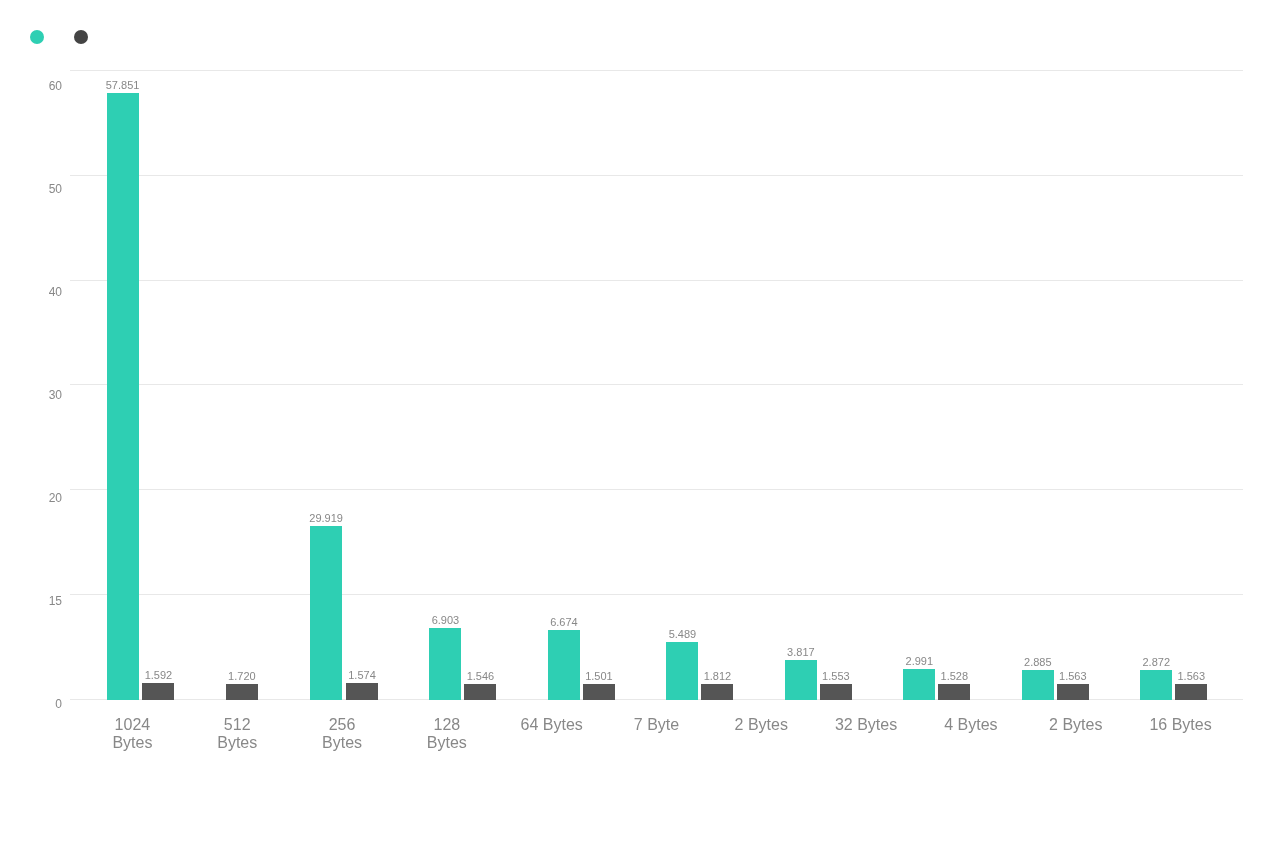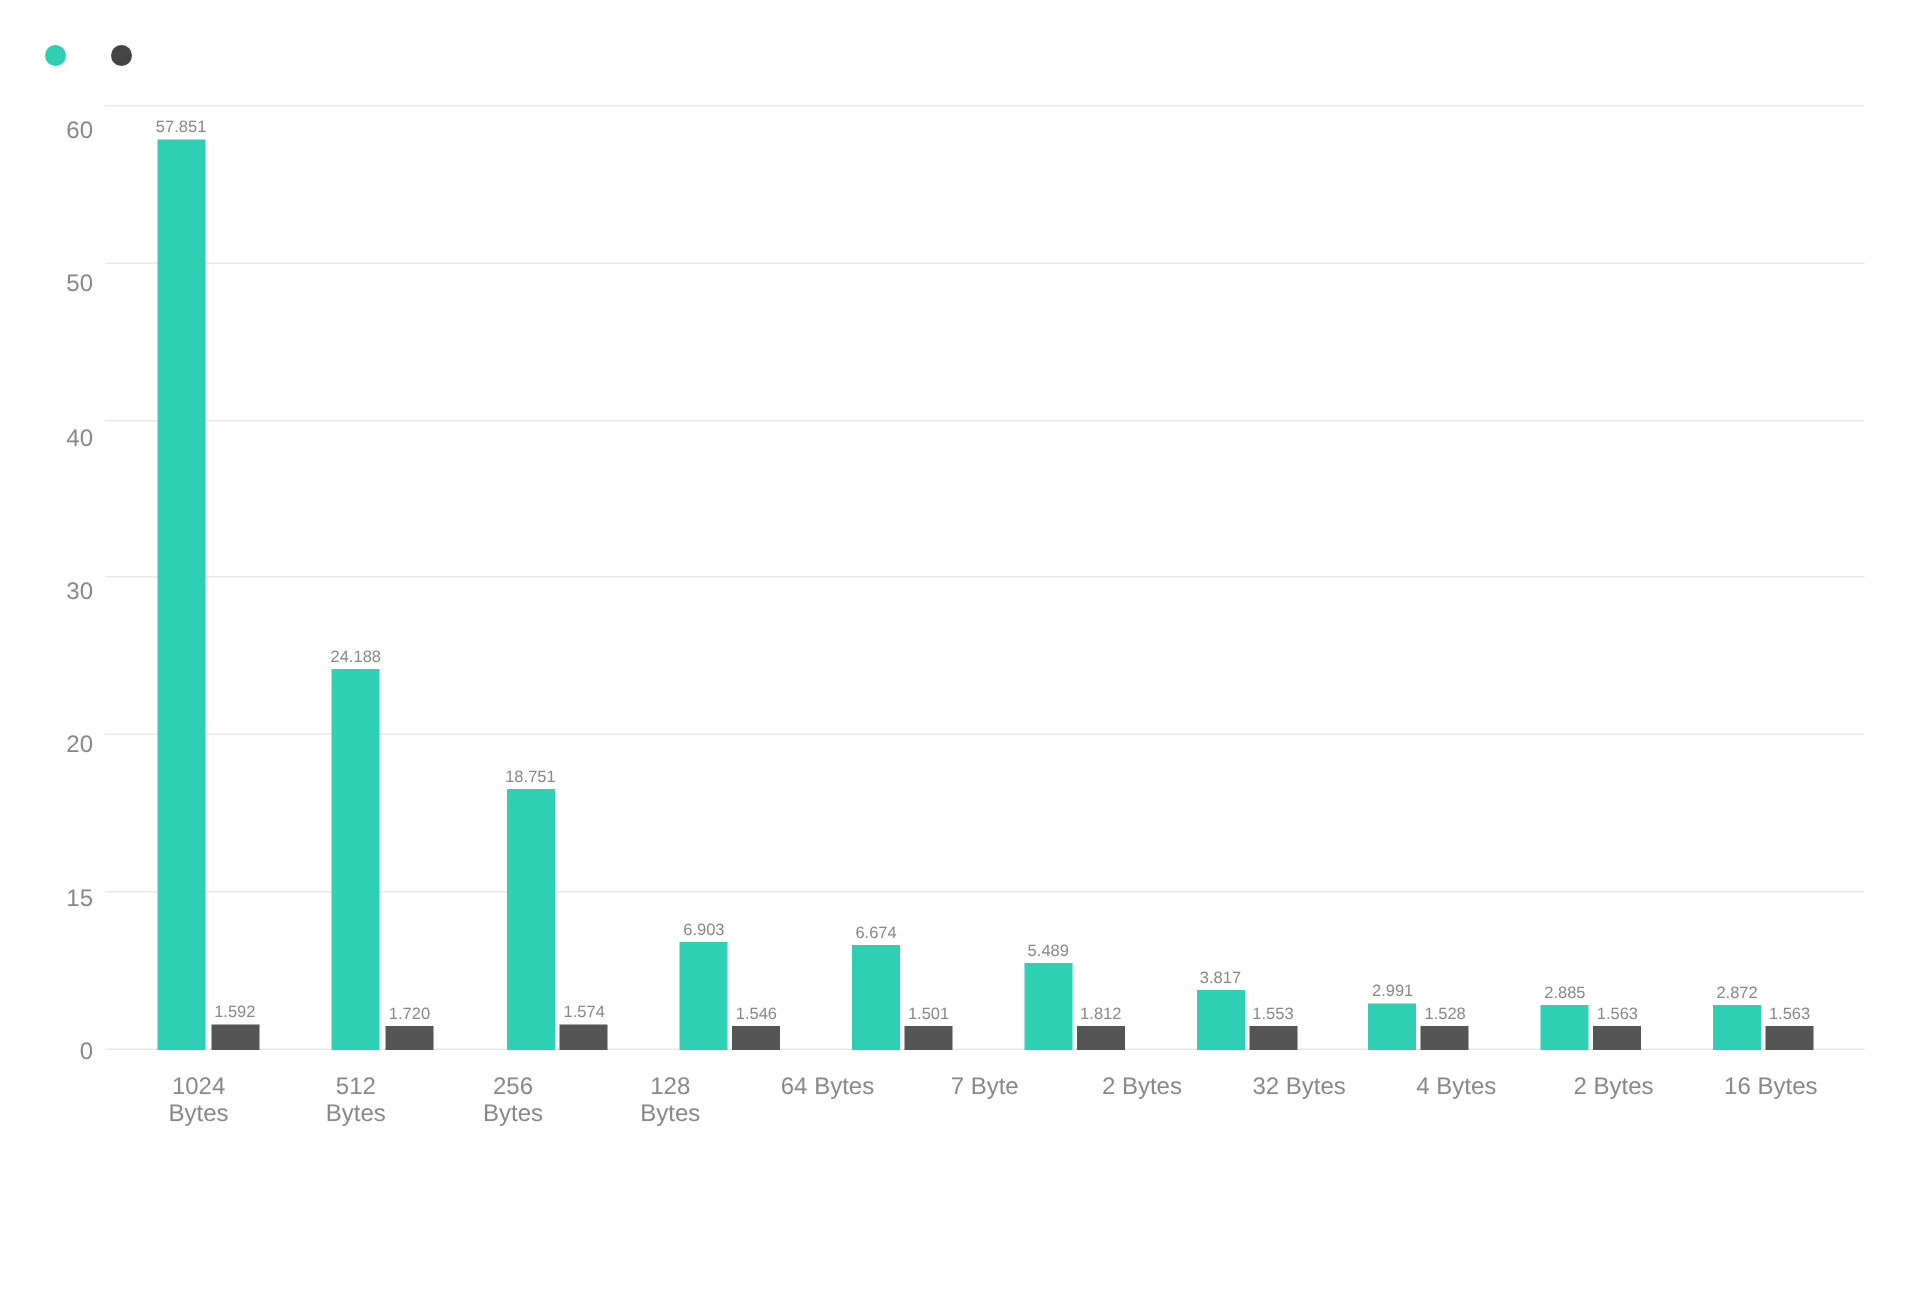--- a/index.html
+++ b/index.html
@@ -47,21 +47,21 @@
       display: flex;
       flex-direction: column;
       justify-content: space-between;
       align-items: flex-end;
       padding-right: 8px;
       padding-top: 10px;
       padding-bottom: 0px;
       margin-top: 10px;
     }
     .y-label {
-      font-size: 16px;
+      font-size: 12px;
       color: #888;
       line-height: 1;
     }
     .chart-inner {
       flex: 1;
       position: relative;
     }
     .grid-lines {
       position: absolute;
       top: 10px;
@@ -186,34 +186,30 @@
       <div class="bar-rect" style="height:607px;"></div>
     </div>
             <div class="bar bar-dark">
       <div class="bar-val">1.592</div>
       <div class="bar-rect" style="height:17px;"></div>
     </div>
           </div>
         </div>
         <div class="bar-group">
           <div class="bar-pair">
-            <div class="bar bar-teal">
-      <div class="bar-val">24.188</div>
-      <div class="bar-rect" style="height:254px;"></div>
-    </div>
             <div class="bar bar-dark">
       <div class="bar-val">1.720</div>
       <div class="bar-rect" style="height:16px;"></div>
     </div>
           </div>
         </div>
         <div class="bar-group">
           <div class="bar-pair">
             <div class="bar bar-teal">
-      <div class="bar-val">18.751</div>
+      <div class="bar-val">29.919</div>
       <div class="bar-rect" style="height:174px;"></div>
     </div>
             <div class="bar bar-dark">
       <div class="bar-val">1.574</div>
       <div class="bar-rect" style="height:17px;"></div>
     </div>
           </div>
         </div>
         <div class="bar-group">
           <div class="bar-pair">

